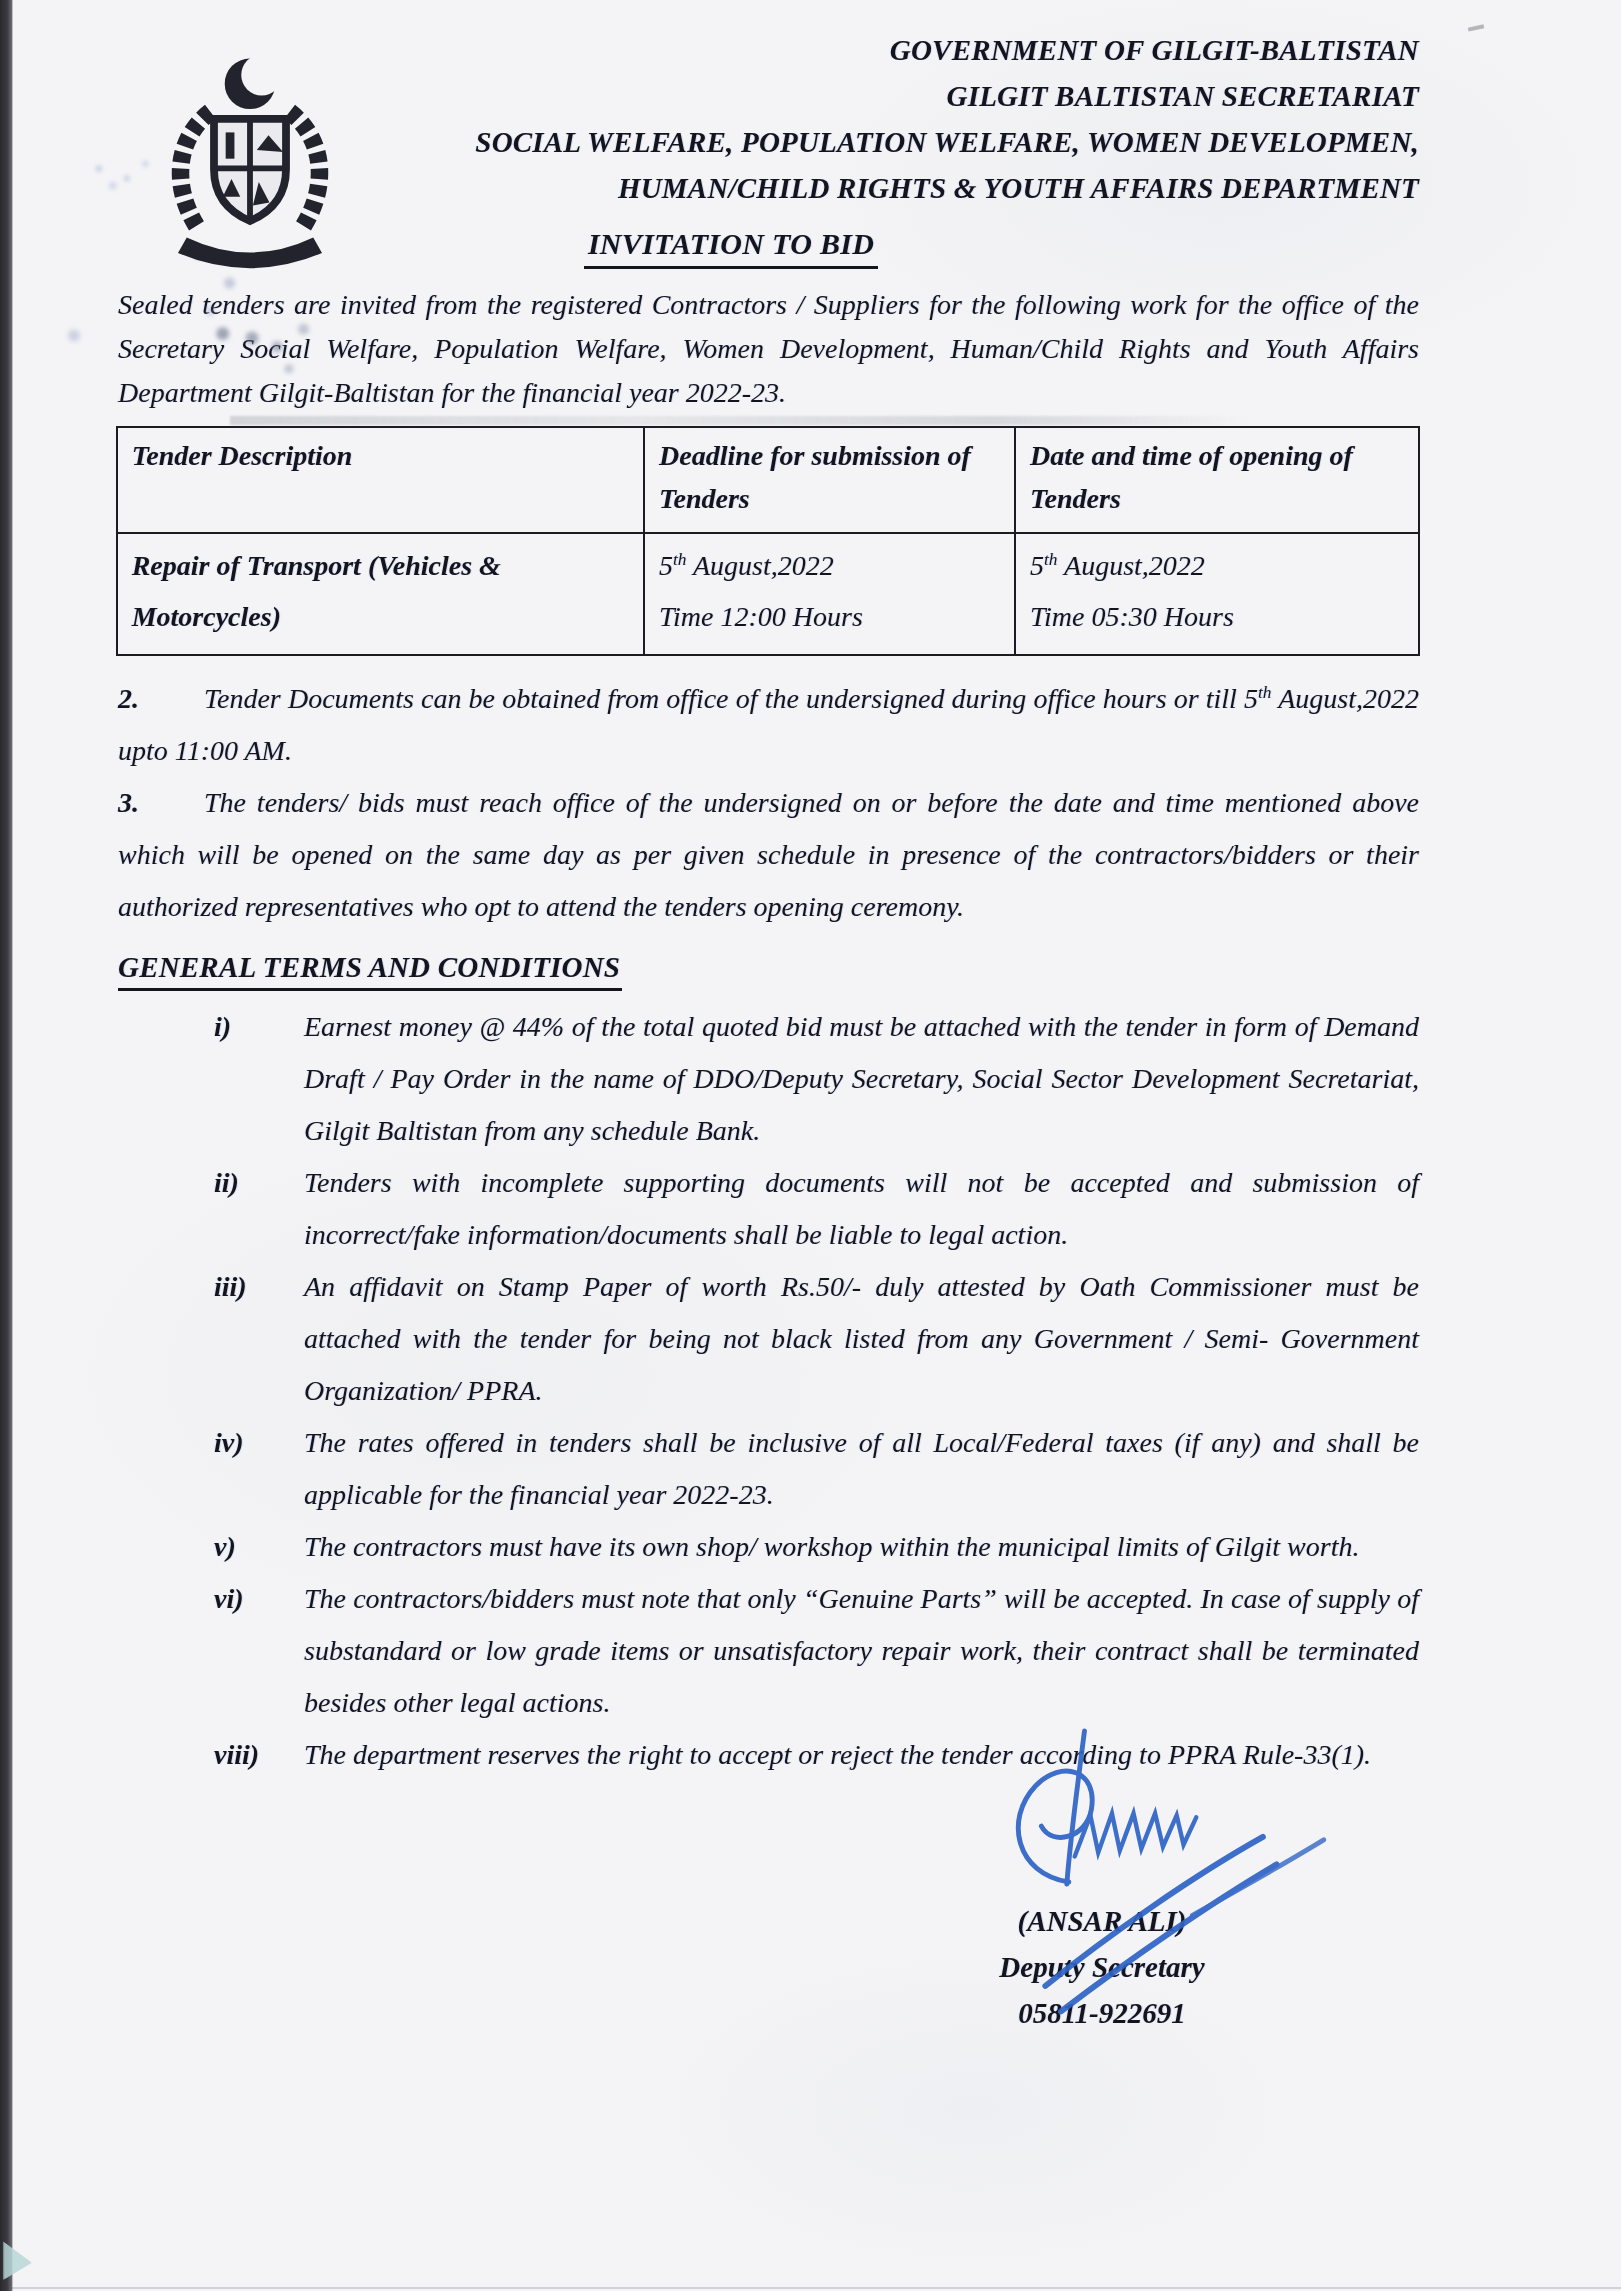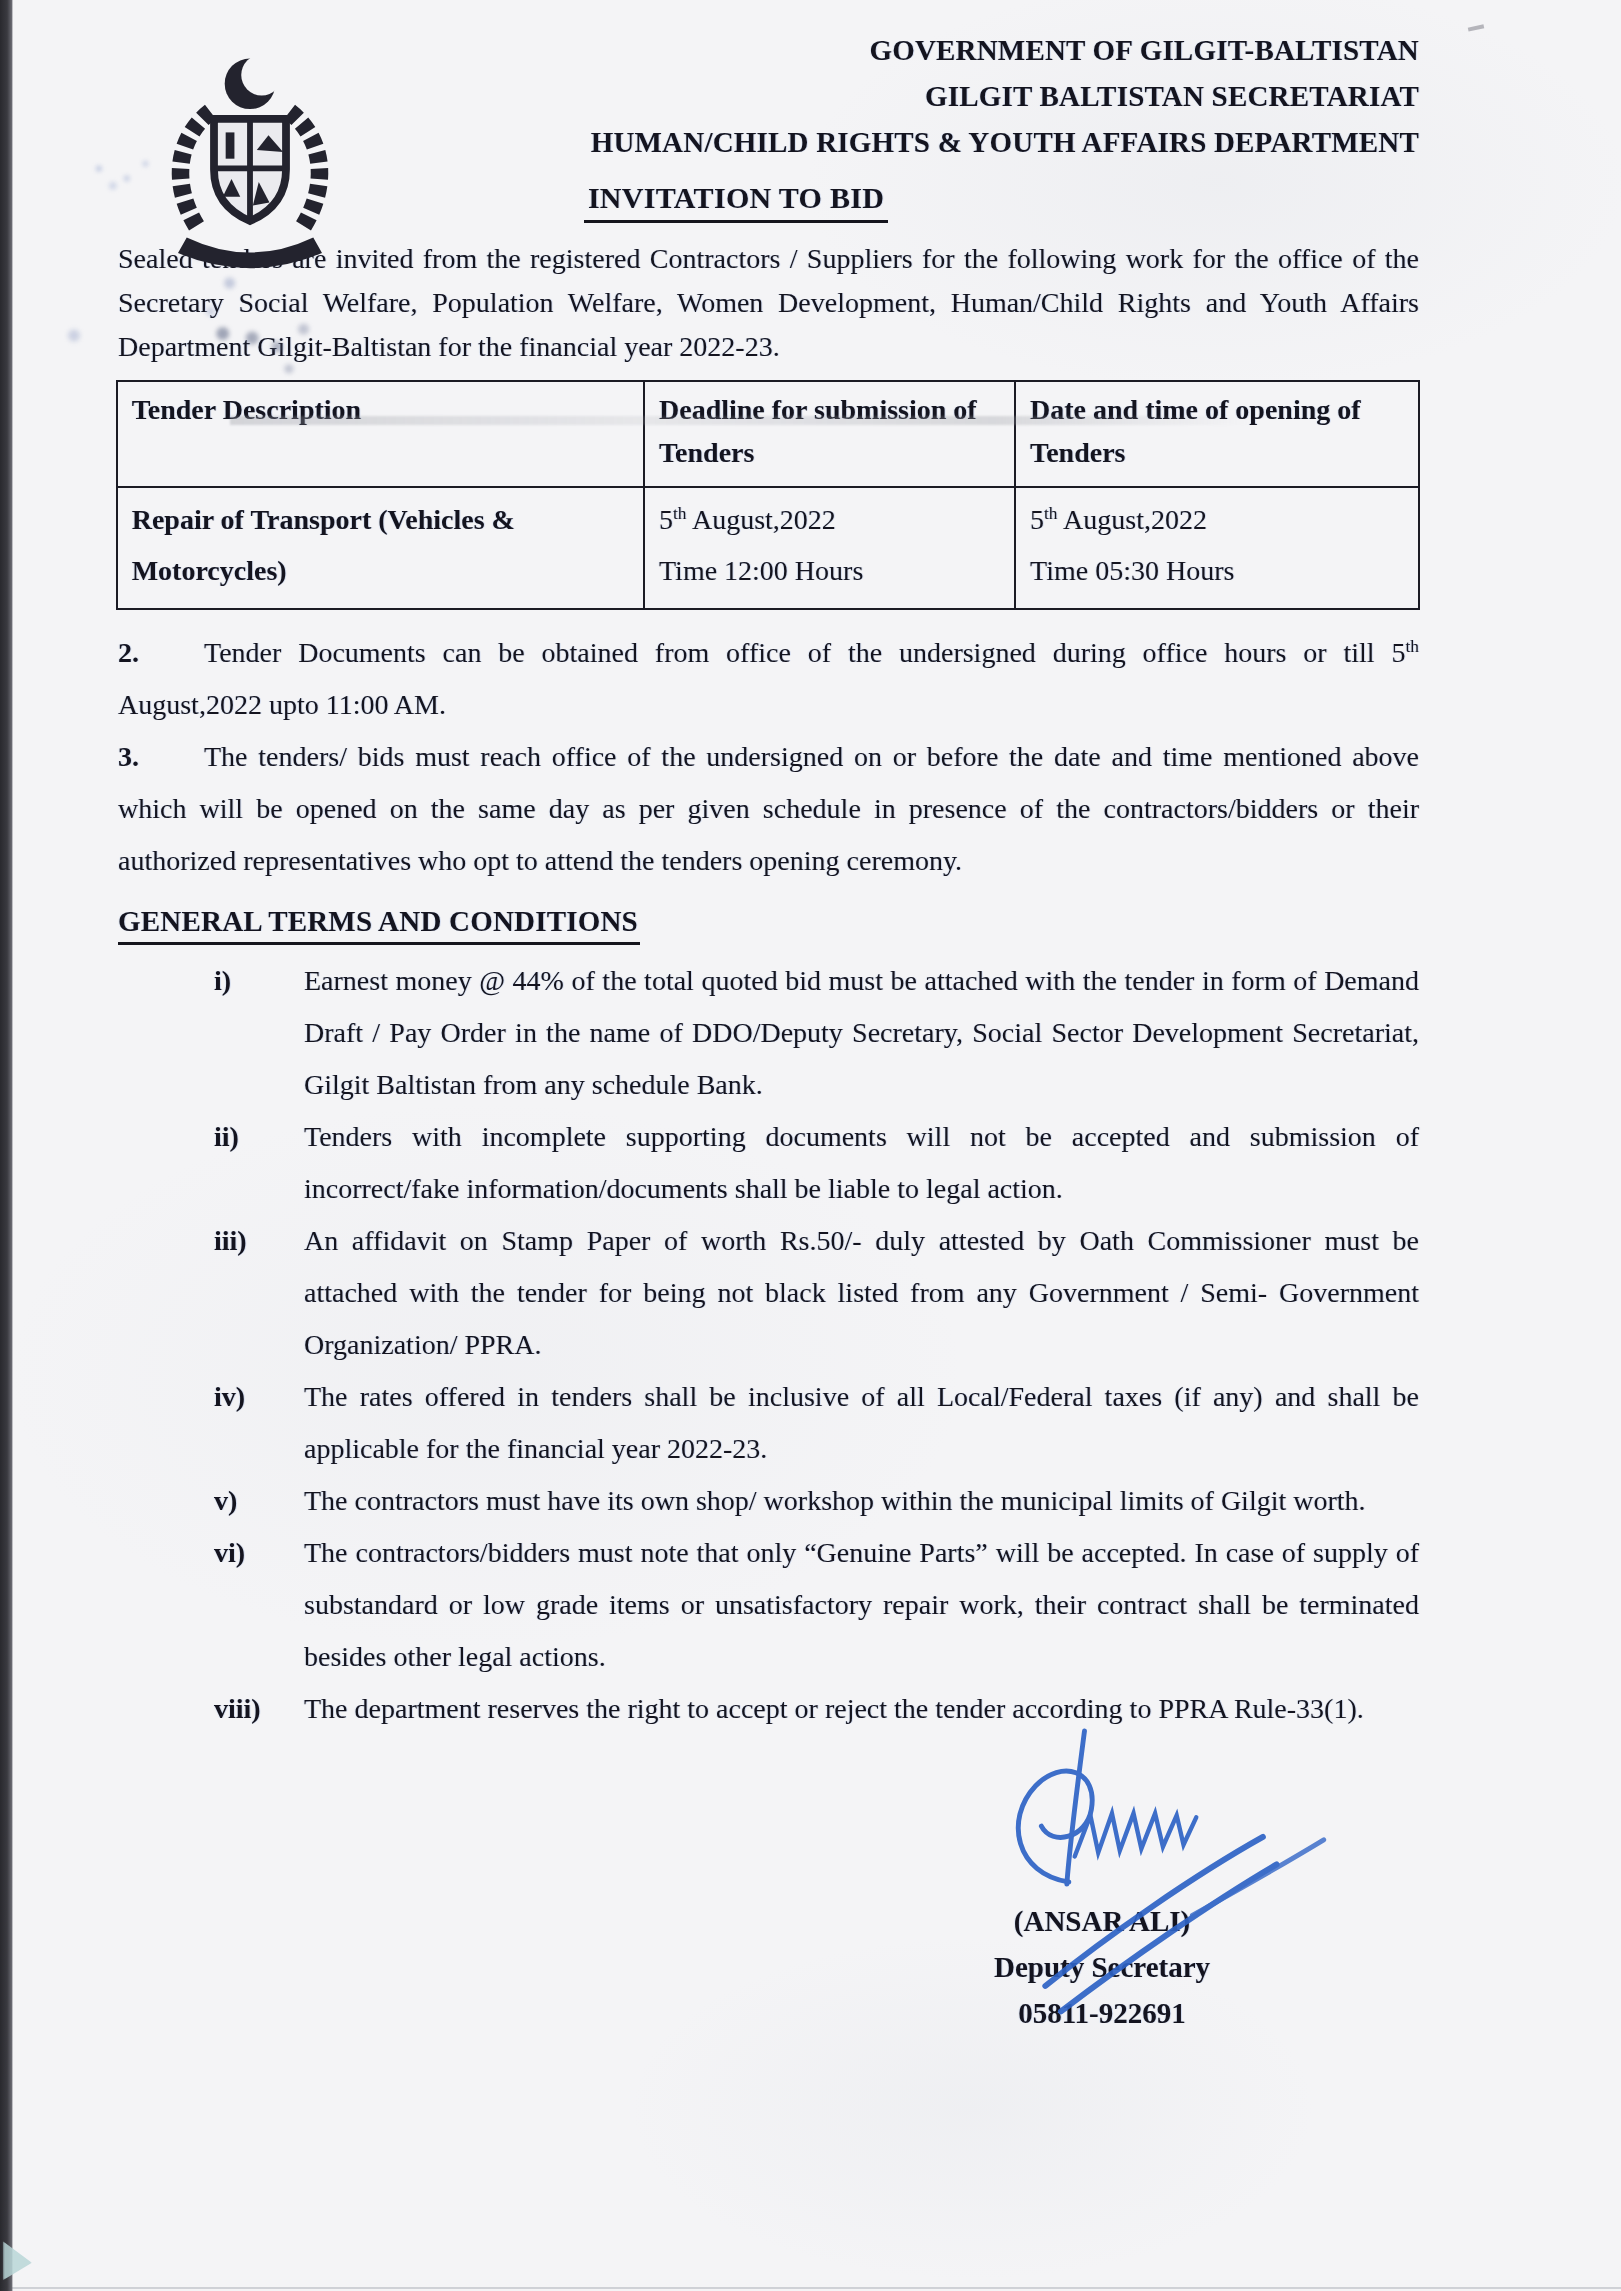--- a/index.html
+++ b/index.html
@@ -5,20 +5,21 @@
   html,body{margin:0;padding:0;background:#e8e8ea;}
   .page{
     position:relative; width:1621px; height:2292px; overflow:hidden;
     background:#f4f4f6;
     background-image:
       radial-gradient(ellipse 588px 294px at 75% 8%, rgba(210,214,222,.18), transparent 70%),
       radial-gradient(ellipse 686px 392px at 30% 60%, rgba(208,212,220,.12), transparent 70%),
       radial-gradient(ellipse 490px 245px at 60% 92%, rgba(205,210,218,.14), transparent 70%);
     font-family:"Liberation Serif","DejaVu Serif",serif;
     color:#14141f;
+    font-style:italic;
   }
   .ink{ text-shadow:1px 0 0 rgba(95,135,215,.20), -1px 0 0 rgba(120,160,225,.14); }
   
   .edge-strip{ position:absolute; left:0; top:0; width:12.7px; height:100%;
     background:linear-gradient(to right,#29292e 0%,#3a3a40 55%,#6a6a72 90%,rgba(120,120,128,0)); z-index:5;}
   .bottom-line{ position:absolute; left:0; bottom:2.9px; width:100%; height:2px; background:#c6c8ce; opacity:.8;}
   .corner-teal{ position:absolute; left:2.9px; bottom:11.8px; width:29px; height:39px;
     background:#b9d6d8; clip-path:polygon(0 0,100% 55%,0 100%); opacity:.85; filter:blur(1px); z-index:6;}
   .smudge{ position:absolute; border-radius:50%; filter:blur(2px); z-index:2; }
   .smudge.s1{ left:71px; top:149px; width:93px; height:49px;
@@ -103,20 +104,21 @@
     <rect x="70" y="96" width="9" height="27" fill="#23232e"></rect>
     <path d="M102 114 l12 -15 l15 17 z" fill="#23232e"></path>
     <path d="M67 162 l9 -18 l9 18 z" fill="#23232e"></path>
     <path d="M104 147 l11 21 l-17 3 z" fill="#23232e"></path>
     <path d="M30 204 q65 31 130 0 l9 16 q-74 31 -148 0 z" fill="#23232e"></path>
   </svg>
 
   <div class="header-text">
     <div>GOVERNMENT OF GILGIT-BALTISTAN</div>
     <div>GILGIT BALTISTAN SECRETARIAT</div>
+    <div>SOCIAL WELFARE, POPULATION WELFARE, WOMEN DEVELOPMEN,</div>
     <div>HUMAN/CHILD RIGHTS &amp; YOUTH AFFAIRS DEPARTMENT</div>
   </div>
 
   <div class="title">INVITATION TO BID</div>
 
   <p class="intro">Sealed tenders are invited from the registered Contractors / Suppliers for the following work for the office of the Secretary Social Welfare, Population Welfare, Women Development, Human/Child Rights and Youth Affairs Department Gilgit-Baltistan for the financial year 2022-23.</p>
 
   <table class="tbl">
     <colgroup>
         <col class="c1">

